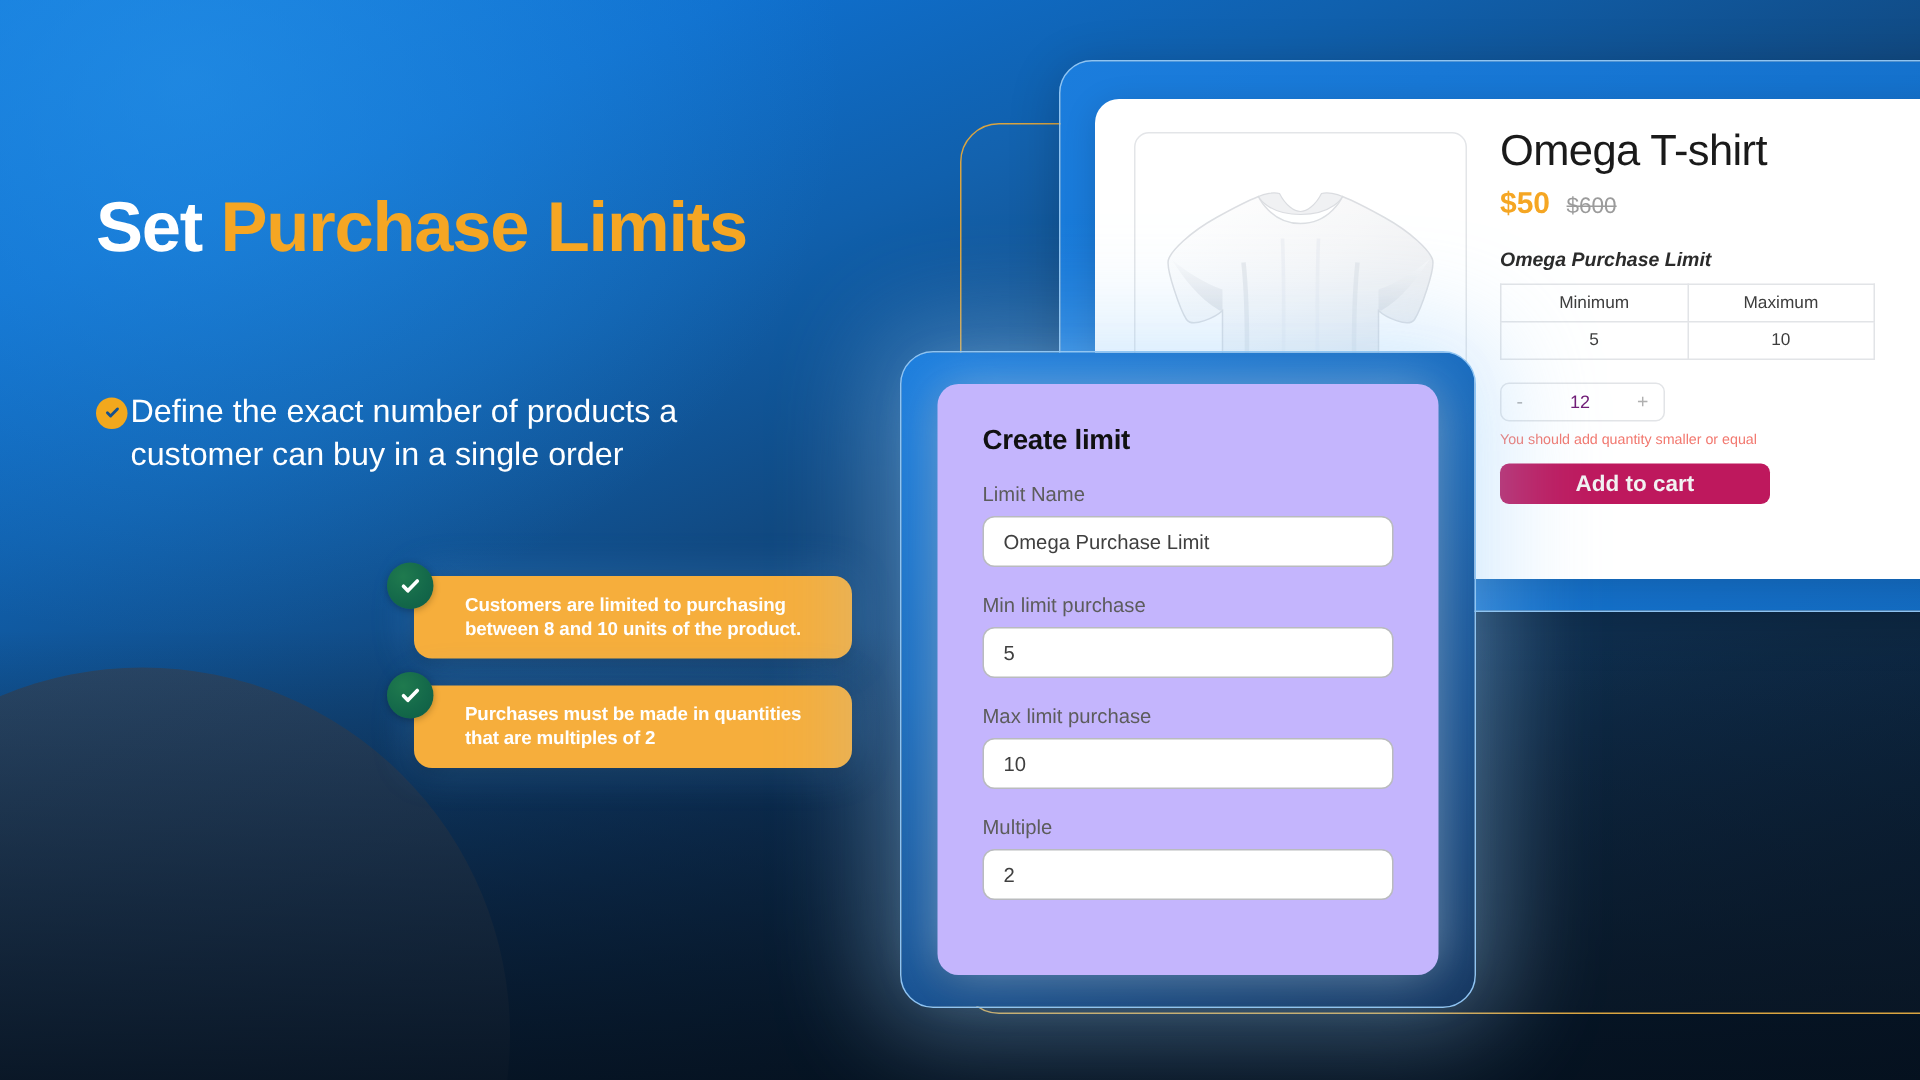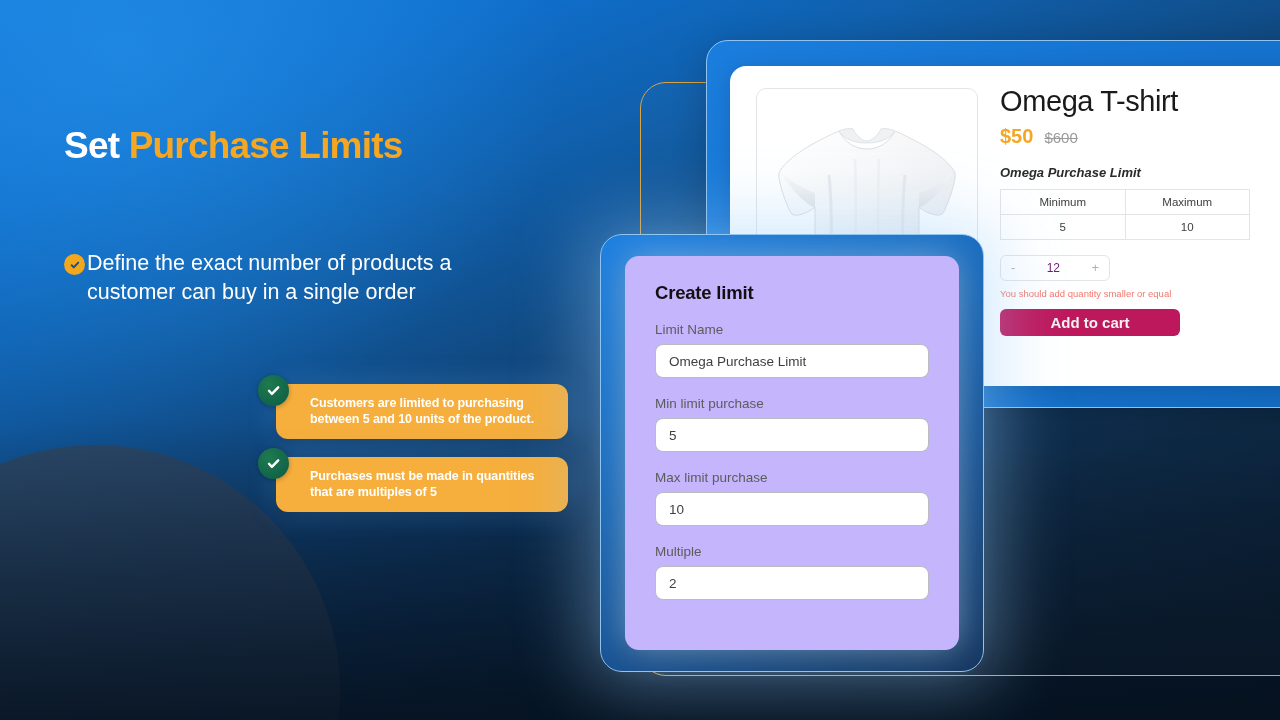--- a/index.html
+++ b/index.html
@@ -42,21 +42,21 @@
   .bg-dark-bottom {
     position: absolute; left:0; right:0; bottom:0; height: 300px;
     background: linear-gradient(180deg, rgba(6,20,36,0) 0%, rgba(6,19,34,.55) 60%, rgba(5,16,29,.85) 100%);
     pointer-events:none;
   }
 
   
   .left-col { position: absolute; left: 64px; top: 126px; width: 540px; }
 
   .headline {
-    font-size: 37px;
+    font-size: 47px;
     font-weight: bold;
     letter-spacing: -0.8px;
     line-height: 1.06;
     color: #ffffff;
     white-space: nowrap;
   }
   .headline .accent { color: #f5a623; }
 
   .bullet-row {
     display: flex;
@@ -290,29 +290,29 @@
   </div>
 </div>
 
 <div class="callouts">
   <div class="callout-wrap">
     <span class="callout-check">
       <svg width="17" height="17" viewBox="0 0 17 17">
           <path d="M4 8.8 L6.9 11.9 L13.2 5.3" fill="none" stroke="#ffffff" stroke-width="2.4" stroke-linecap="round" stroke-linejoin="round"></path>
         </svg>
     </span>
-    <div class="callout-pill">Customers are limited to purchasing between 5 and 10 units of the product.</div>
+    <div class="callout-pill">Customers are limited to purchasing between 8 and 10 units of the product.</div>
   </div>
   <div class="callout-wrap">
     <span class="callout-check">
       <svg width="17" height="17" viewBox="0 0 17 17">
           <path d="M4 8.8 L6.9 11.9 L13.2 5.3" fill="none" stroke="#ffffff" stroke-width="2.4" stroke-linecap="round" stroke-linejoin="round"></path>
         </svg>
     </span>
-    <div class="callout-pill">Purchases must be made in quantities that are multiples of 5</div>
+    <div class="callout-pill">Purchases must be made in quantities that are multiples of 2</div>
   </div>
 </div>
 
 <div class="frame-gold"></div>
 <div class="frame-blue"></div>
 
 <div class="product-card">
 
   <div class="product-img-box">
     <svg class="tshirt" width="200" height="210" viewBox="0 0 200 210">

